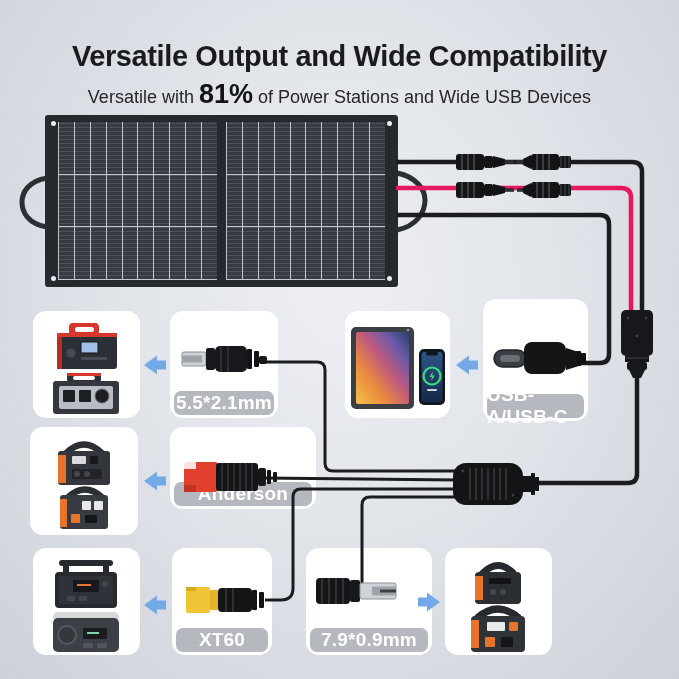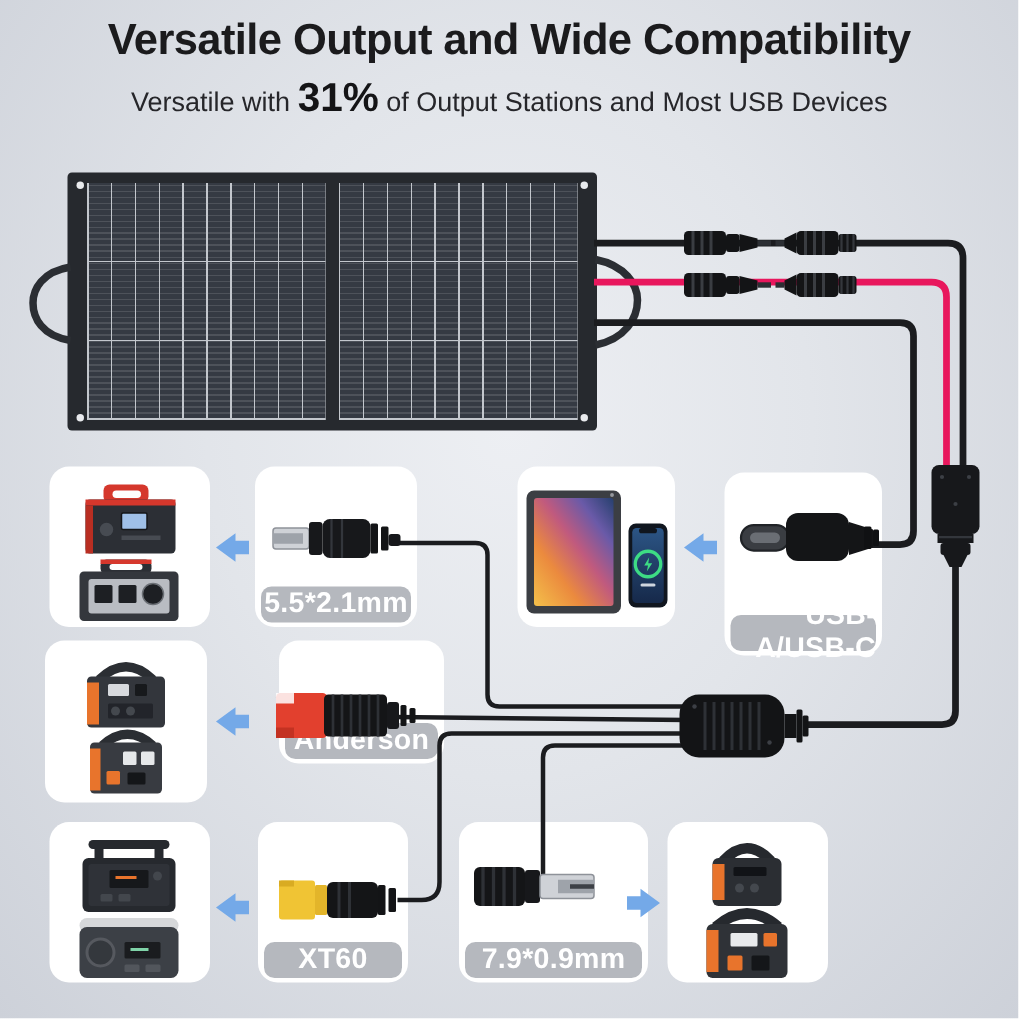--- a/index.html
+++ b/index.html
@@ -2,21 +2,21 @@
 <html><head>
 <meta charset="utf-8">
 <style>
   html,body{margin:0;padding:0;}
   #stage{
     position:relative;width:679px;height:679px;overflow:hidden;
     font-family:"Liberation Sans", sans-serif;
     background:radial-gradient(ellipse at 50% 42%, #edeff3 0%, #e2e5ea 42%, #cdd1d9 100%);
   }
   .hdr{position:absolute;left:0;top:0;width:679px;text-align:center;z-index:4;}
-  .title{margin-top:11px;font-size:29px;font-weight:bold;color:#1b1b1d;letter-spacing:-0.4px;}
+  .title{margin-top:40px;font-size:29px;font-weight:bold;color:#1b1b1d;letter-spacing:-0.4px;}
   .subtitle{margin-top:6px;font-size:18px;color:#26262a;}
   .subtitle .big{font-size:27px;font-weight:bold;color:#141416;}
   .card{position:absolute;background:#ffffff;border-radius:13px;z-index:2;}
   .band{
     position:absolute;left:4px;right:4px;bottom:3px;height:24px;border-radius:7px;
     background:#b5b8be;color:#ffffff;font-weight:bold;font-size:19px;
     display:flex;align-items:center;justify-content:center;letter-spacing:0.2px;
   }
   .card svg{position:absolute;left:0;top:0;}
   
@@ -32,21 +32,21 @@
   .screw{position:absolute;width:5px;height:5px;border-radius:50%;background:#e8eaed;}
   #overlay{position:absolute;left:0;top:0;z-index:5;pointer-events:none;}
 </style>
 </head>
 <body>
 
 <div id="stage">
 
   <div class="hdr">
     <div class="title">Versatile Output and Wide Compatibility</div>
-    <div class="subtitle"><span>Versatile with </span><span class="big">31%</span><span> of Output Stations and Most USB Devices</span></div>
+    <div class="subtitle"><span>Versatile with </span><span class="big">81%</span><span> of Power Stations and Wide USB Devices</span></div>
   </div>
 
   <div class="panel">
     <div class="half l"></div>
     <div class="half r"></div>
     <div class="screw" style="left:6px;top:6px;"></div>
     <div class="screw" style="right:6px;top:6px;"></div>
     <div class="screw" style="left:6px;bottom:6px;"></div>
     <div class="screw" style="right:6px;bottom:6px;"></div>
   </div>
@@ -96,21 +96,21 @@
       <circle cx="63" cy="19" r="1.3" fill="#94979c"></circle>
       <rect x="74" y="38" width="26" height="56" rx="5" fill="#10161f"></rect>
       <rect x="76.5" y="41" width="21" height="50" rx="3" fill="url(#phg)"></rect>
       <rect x="81" y="41" width="12" height="3.5" rx="1.7" fill="#10161f"></rect>
       <circle cx="87" cy="65" r="8.5" fill="none" stroke="#3ddc84" stroke-width="2.2"></circle>
       <path d="M87.8,60.5 L84.5,66 L87,66 L86.2,70 L89.8,64.5 L87.2,64.5 Z" fill="#3ddc84"></path>
       <rect x="82" y="78" width="10" height="2" rx="1" fill="#cfd6df"></rect>
     </svg>
   </div>
 
-  <div class="card" style="left:483px;top:315px;width:105px;height:122px;text-align:right;">
+  <div class="card" style="left:483px;top:299px;width:105px;height:122px;">
     <div class="band">USB-A/USB-C</div>
   </div>
 
   <div class="card" style="left:30px;top:427px;width:108px;height:108px;">
     <svg width="108" height="108" viewBox="0 0 108 108">
       <path d="M36,26 q18,-17 36,0" fill="none" stroke="#2b2e33" stroke-width="6"></path>
       <rect x="28" y="24" width="52" height="34" rx="3" fill="#33363c"></rect>
       <rect x="28" y="28" width="8" height="28" fill="#e8742c"></rect>
       <rect x="42" y="29" width="14" height="8" rx="1" fill="#d8dade"></rect>
       <rect x="60" y="29" width="8" height="8" rx="1" fill="#17191c"></rect>
@@ -120,21 +120,21 @@
       <path d="M38,70 q17,-15 34,0" fill="none" stroke="#2b2e33" stroke-width="6"></path>
       <rect x="30" y="68" width="48" height="34" rx="3" fill="#383b41"></rect>
       <rect x="30" y="72" width="7" height="28" fill="#e8742c"></rect>
       <rect x="52" y="74" width="9" height="9" rx="1" fill="#e6e8ea"></rect>
       <rect x="64" y="74" width="9" height="9" rx="1" fill="#e6e8ea"></rect>
       <rect x="41" y="87" width="9" height="9" rx="1" fill="#e8742c"></rect>
       <rect x="55" y="88" width="12" height="8" rx="1" fill="#141619"></rect>
     </svg>
   </div>
 
-  <div class="card" style="left:186px;top:427px;width:110px;height:82px;">
+  <div class="card" style="left:170px;top:427px;width:110px;height:82px;padding-left:36px;">
     <div class="band">Anderson</div>
   </div>
 
   <div class="card" style="left:33px;top:548px;width:107px;height:107px;">
     <svg width="107" height="107" viewBox="0 0 107 107">
       <rect x="26" y="12" width="54" height="6" rx="3" fill="#26292e"></rect>
       <rect x="30" y="16" width="6" height="10" fill="#26292e"></rect>
       <rect x="70" y="16" width="6" height="10" fill="#26292e"></rect>
       <rect x="22" y="24" width="62" height="36" rx="4" fill="#26292e"></rect>
       <rect x="26" y="28" width="54" height="28" rx="2" fill="#2f3238"></rect>

